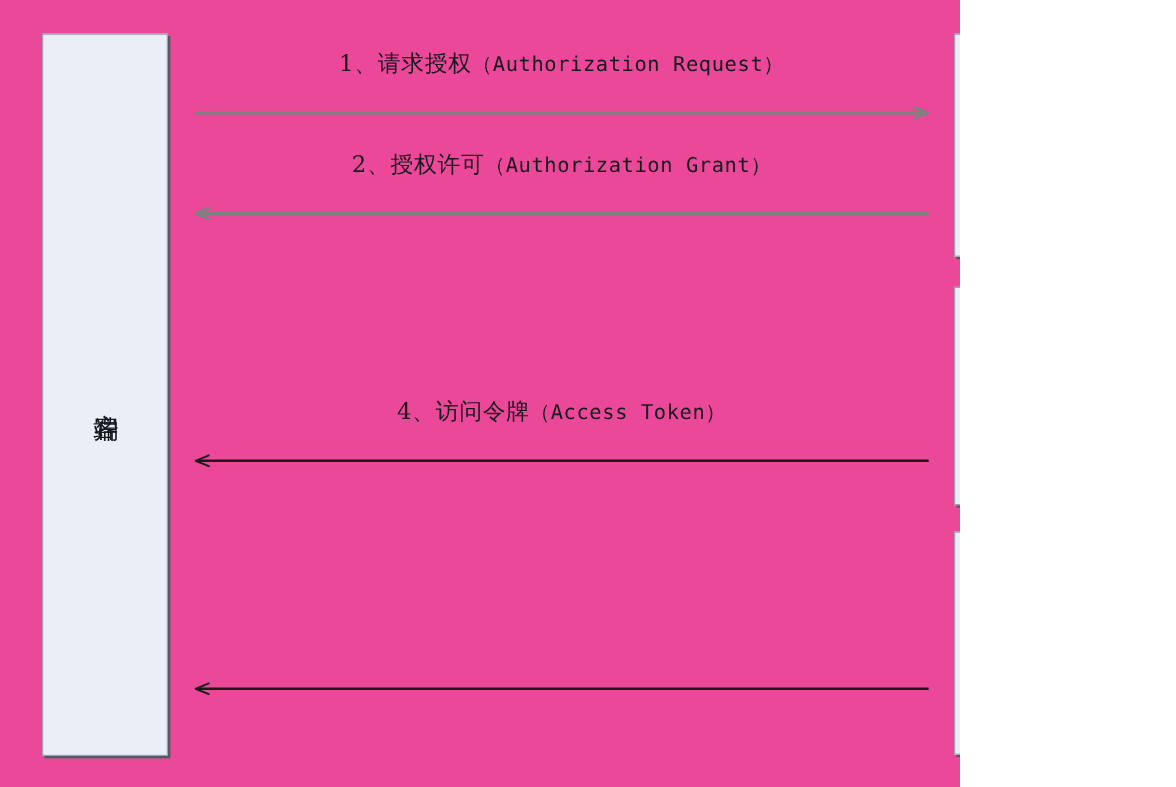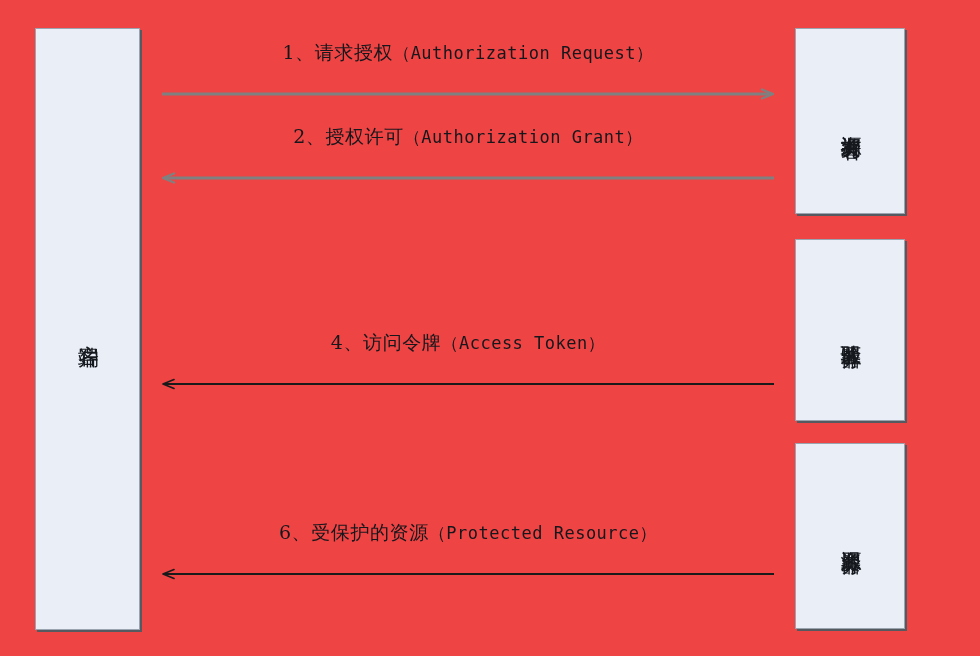--- a/index.html
+++ b/index.html
@@ -5,23 +5,23 @@
   html, body {
     margin: 0;
     padding: 0;
     background: #ffffff;
   }
   body {
     font-family: "Liberation Serif", "DejaVu Serif", serif;
   }
   #diagram {
     position: relative;
-    width: 980px;
+    width: 800px;
     height: 656px;
-    background: #ef4444;
+    background: #ec4899;
     overflow: hidden;
   }
 
   
   .actor-box {
     position: absolute;
     background: #e9eef7;
     border: 1px solid #9aa3b0;
     box-shadow: 2px 2px 0 0 #555a61;
     box-sizing: border-box;
@@ -159,23 +159,20 @@
     <div class="arrow">
         <svg width="612" height="12" viewBox="0 0 612 12">
           <line x1="2" y1="6" x2="612" y2="6" stroke="#1a1a1a" stroke-width="2.2"></line>
           <path d="M 1 6 L 12 1.5 M 1 6 L 12 10.5" stroke="#1a1a1a" stroke-width="1.6500000000000001" fill="none" stroke-linecap="round"></path>
         </svg>
       </div>
   </div>
 
 
   <div class="message" id="msg-6">
-    <div class="message-label">
-      <span>6、</span><span>受保护的资源</span><span class="latin">（Protected Resource）</span>
-    </div>
     <div class="arrow">
         <svg width="612" height="12" viewBox="0 0 612 12">
           <line x1="2" y1="6" x2="612" y2="6" stroke="#1a1a1a" stroke-width="2.2"></line>
           <path d="M 1 6 L 12 1.5 M 1 6 L 12 10.5" stroke="#1a1a1a" stroke-width="1.6500000000000001" fill="none" stroke-linecap="round"></path>
         </svg>
       </div>
   </div>
 
 </div>
 

